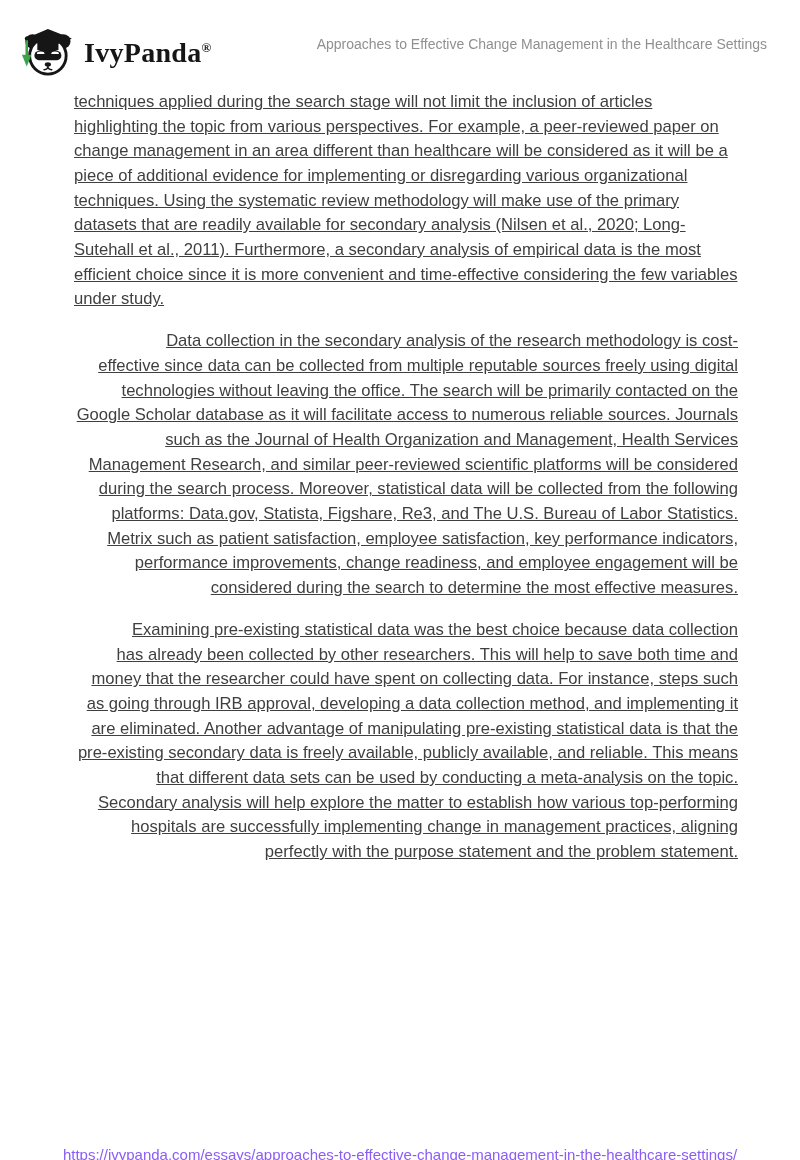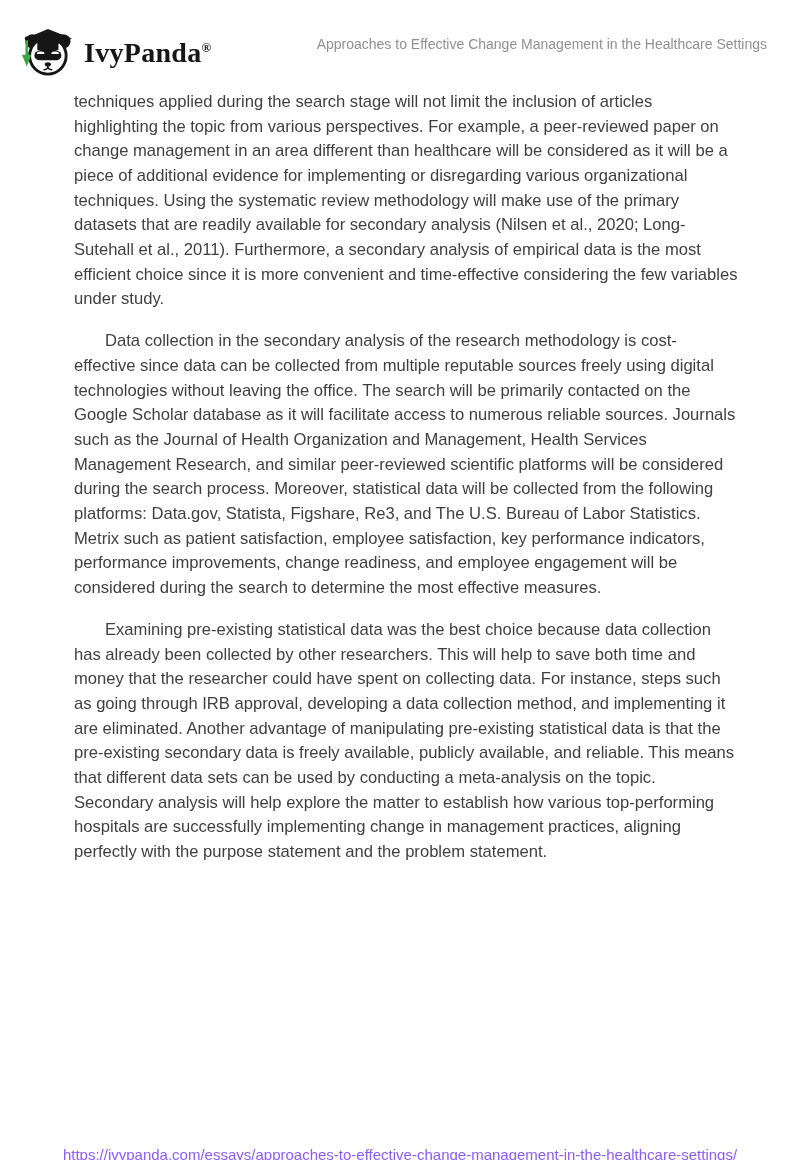--- a/index.html
+++ b/index.html
@@ -45,22 +45,22 @@
   .content {
     position:absolute;
     top:74px;
     left:74px;
     width:664px;
     color:#3f3f3f;
     font-size:16.6px;
     line-height:24.65px;
     text-align:left;
   }
-  .content p { margin-bottom:17.5px; }
-  .content p.indent { text-indent:31px; }
+  .content p { margin-bottom:17.5px;text-decoration:underline; }
+  .content p.indent { text-indent:31px;text-align:right; }
   .footer {
     position:absolute;
     top:1130px;
     left:0;
     width:100%;
     text-align:center;
   }
   .footer a {
     font-size:15px;
     color:#8b5cf6;

